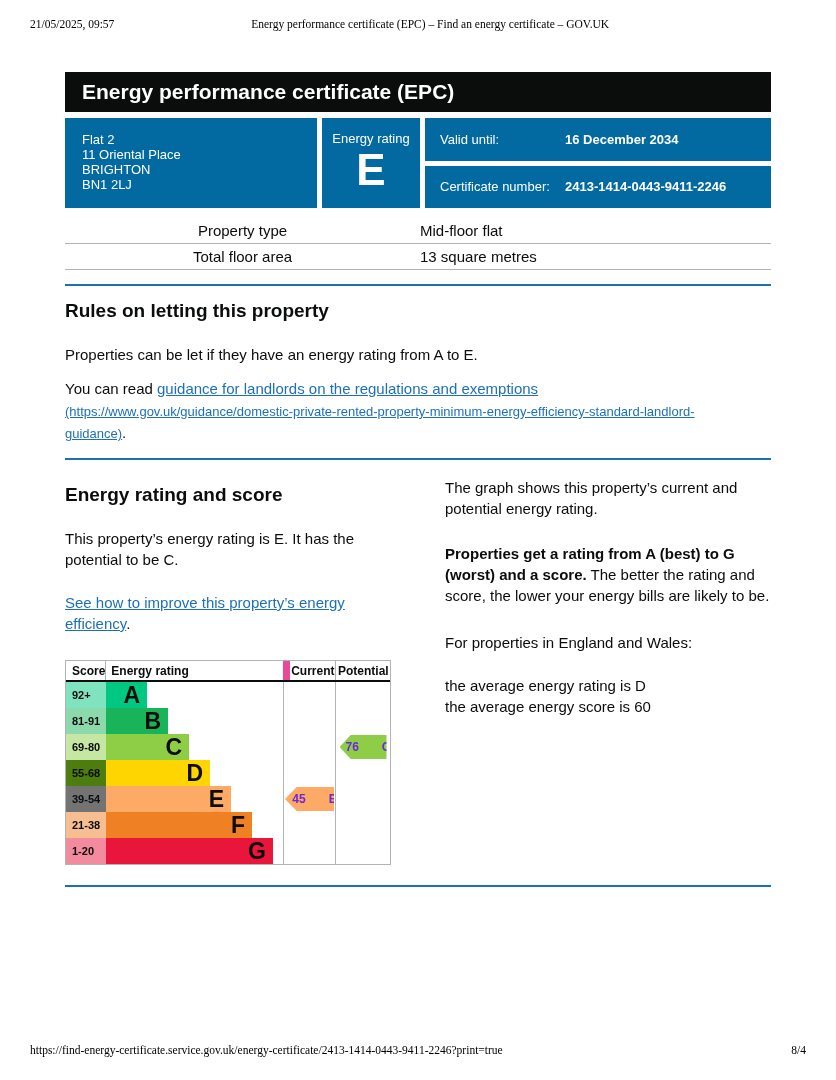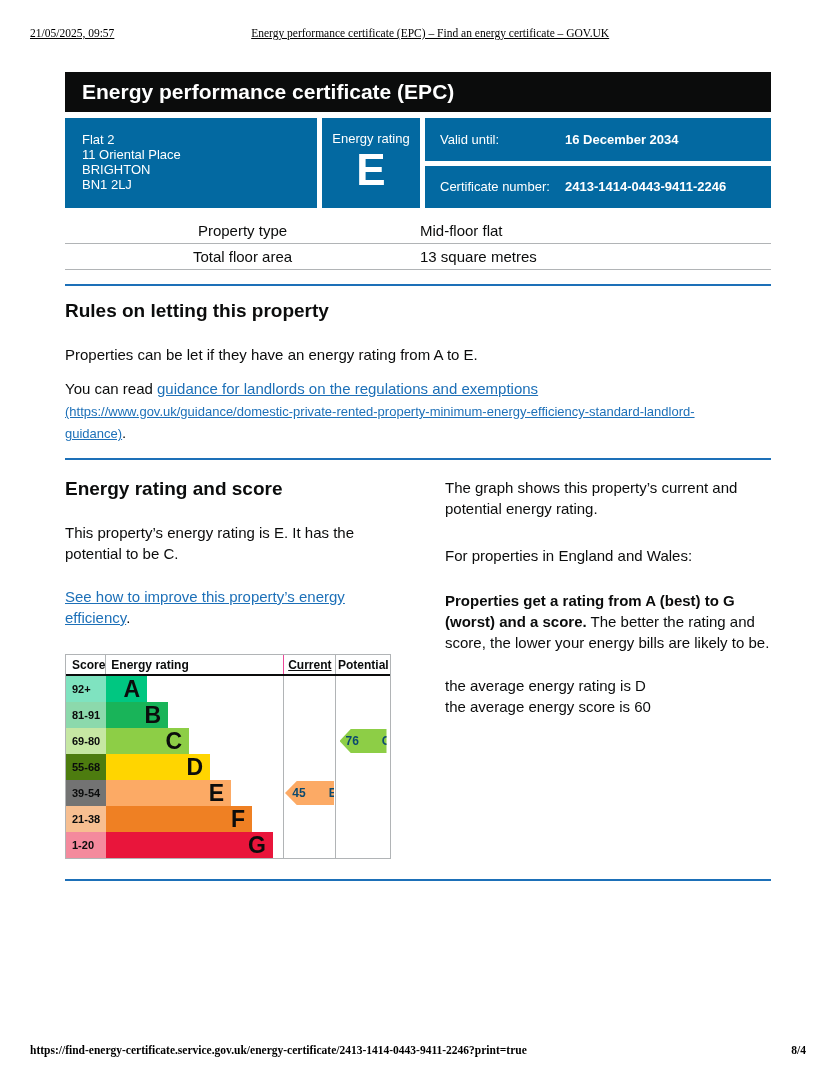--- a/index.html
+++ b/index.html
@@ -12,24 +12,24 @@
     overflow: hidden;
   }
   
   .print-header, .print-footer {
     position: absolute;
     left: 30px; right: 30px;
     font-family: "Liberation Serif", serif;
     font-size: 11.5px;
     color: #000;
   }
-  .print-header { top: 27px; display: flex; text-decoration: underline; }
+  .print-header { top: 18px; display: flex; }
   .print-header .ph-date { flex: 0 0 auto; }
   .print-header .ph-title { flex: 1 1 auto; text-align: center; padding-right: 60px; }
-  .print-footer { top: 1044px; display: flex; justify-content: space-between; font-weight: bold; }
+  .print-footer { top: 1044px; display: flex; justify-content: space-between; }
 
   
   .page { position: absolute; top: 72px; left: 65px; width: 706px; }
 
   .banner {
     background: #0b0c0c;
     color: #fff;
     height: 40px;
     display: flex;
     align-items: center;
@@ -93,21 +93,21 @@
   .epc-header {
     display: flex;
     height: 21px;
     border-bottom: 2px solid #0b0c0c;
     font-size: 12px;
     font-weight: bold;
     align-items: center;
   }
   .epc-header .h-score { flex: 0 0 40px; padding-left: 6px; border-right: 1px solid #b1b4b6; height: 100%; display:flex; align-items:center; }
   .epc-header .h-rating { flex: 0 0 177px; padding-left: 5px; height: 100%; display:flex; align-items:center; }
-  .epc-header .h-current { flex: 0 0 52px; border-left: 1px solid #ec4899; justify-content: center; height: 100%; display:flex; align-items:center;text-decoration:underline; }
+  .epc-header .h-current { flex: 0 0 52px; border-left: 7px solid #ec4899; justify-content: center; height: 100%; display:flex; align-items:center; }
   .epc-header .h-potential { flex: 0 0 55px; border-left: 1px solid #b1b4b6; justify-content: center; height: 100%; display:flex; align-items:center; }
 
   .epc-row { display: flex; height: 26px; }
   .epc-score {
     flex: 0 0 40px;
     font-size: 11px; font-weight: bold;
     display: flex; align-items: center; padding-left: 6px;
   }
   .epc-barzone { flex: 0 0 177px; }
   .epc-bar {
@@ -137,21 +137,21 @@
   .band-d .epc-score { background: #4d7c0f; }
   .band-e .epc-score { background: #737373; }
   .band-f .epc-score { background: #f7bf91; }
   .band-g .epc-score { background: #f48a9d; }
 
   .epc-arrow {
     height: 24px;
     display: flex; align-items: center; justify-content: center;
     gap: 23px;
     padding-left: 10px;
-    font-size: 12px; font-weight: bold; color: #0c4a6e;
+    font-size: 12px; font-weight: bold; color: #6d28d9;
     clip-path: polygon(0% 50%, 24% 0%, 100% 0%, 100% 100%, 24% 100%);
   }
   .arrow-current { width: 49px; background: #fcaa65; }
   .arrow-potential { width: 47px; background: #8dce46; }
 
   .chart-bottom-hr { margin-top: 20px; }
 </style>
 </head>
 <body>
 
@@ -206,21 +206,21 @@
     <h2 class="section-heading">Rules on letting this property</h2>
     <p class="body-text para1">Properties can be let if they have an energy rating from A to E.</p>
     <p class="body-text para2"><span>You can read </span><a class="gov-link"><span>guidance for landlords on the regulations and exemptions</span><span class="link-url-small"> (https://www.gov.uk/guidance/domestic-private-rented-property-minimum-energy-efficiency-standard-landlord-guidance)</span></a><span>.</span></p>
   </div>
 
   <hr class="blue-hr">
 
   <div class="columns">
 
     <div class="col-left">
-      <h2 class="section-heading" style="margin-top:6px;">Energy rating and score</h2>
+      <h2 class="section-heading" style="margin-top:12px;">Energy rating and score</h2>
       <p class="body-text para1">This property’s energy rating is E. It has the potential to be C.</p>
       <p class="body-text improve-link"><a class="gov-link">See how to improve this property’s energy efficiency</a><span>.</span></p>
 
       <div class="epc-chart">
         <div class="epc-header">
           <span class="h-score">Score</span>
           <span class="h-rating">Energy rating</span>
           <span class="h-current">Current</span>
           <span class="h-potential">Potential</span>
         </div>
@@ -289,22 +289,22 @@
               <span class="epc-bar">G</span>
             </span>
           <span class="epc-current"></span>
           <span class="epc-potential"></span>
         </div>
       </div>
     </div>
 
     <div class="col-right">
       <p class="body-text para1">The graph shows this property’s current and potential energy rating.</p>
+      <p class="body-text para2"><b>Properties get a rating from A (best) to G (worst) and a score.</b><span> The better the rating and score, the lower your energy bills are likely to be.</span></p>
       <p class="body-text para3">For properties in England and Wales:</p>
-      <p class="body-text para2"><b>Properties get a rating from A (best) to G (worst) and a score.</b><span> The better the rating and score, the lower your energy bills are likely to be.</span></p>
       <p class="body-text para4">
         <span>the average energy rating is D</span><br>
         <span>the average energy score is 60</span>
       </p>
     </div>
   </div>
 
   <hr class="blue-hr chart-bottom-hr">
 
 </div>

